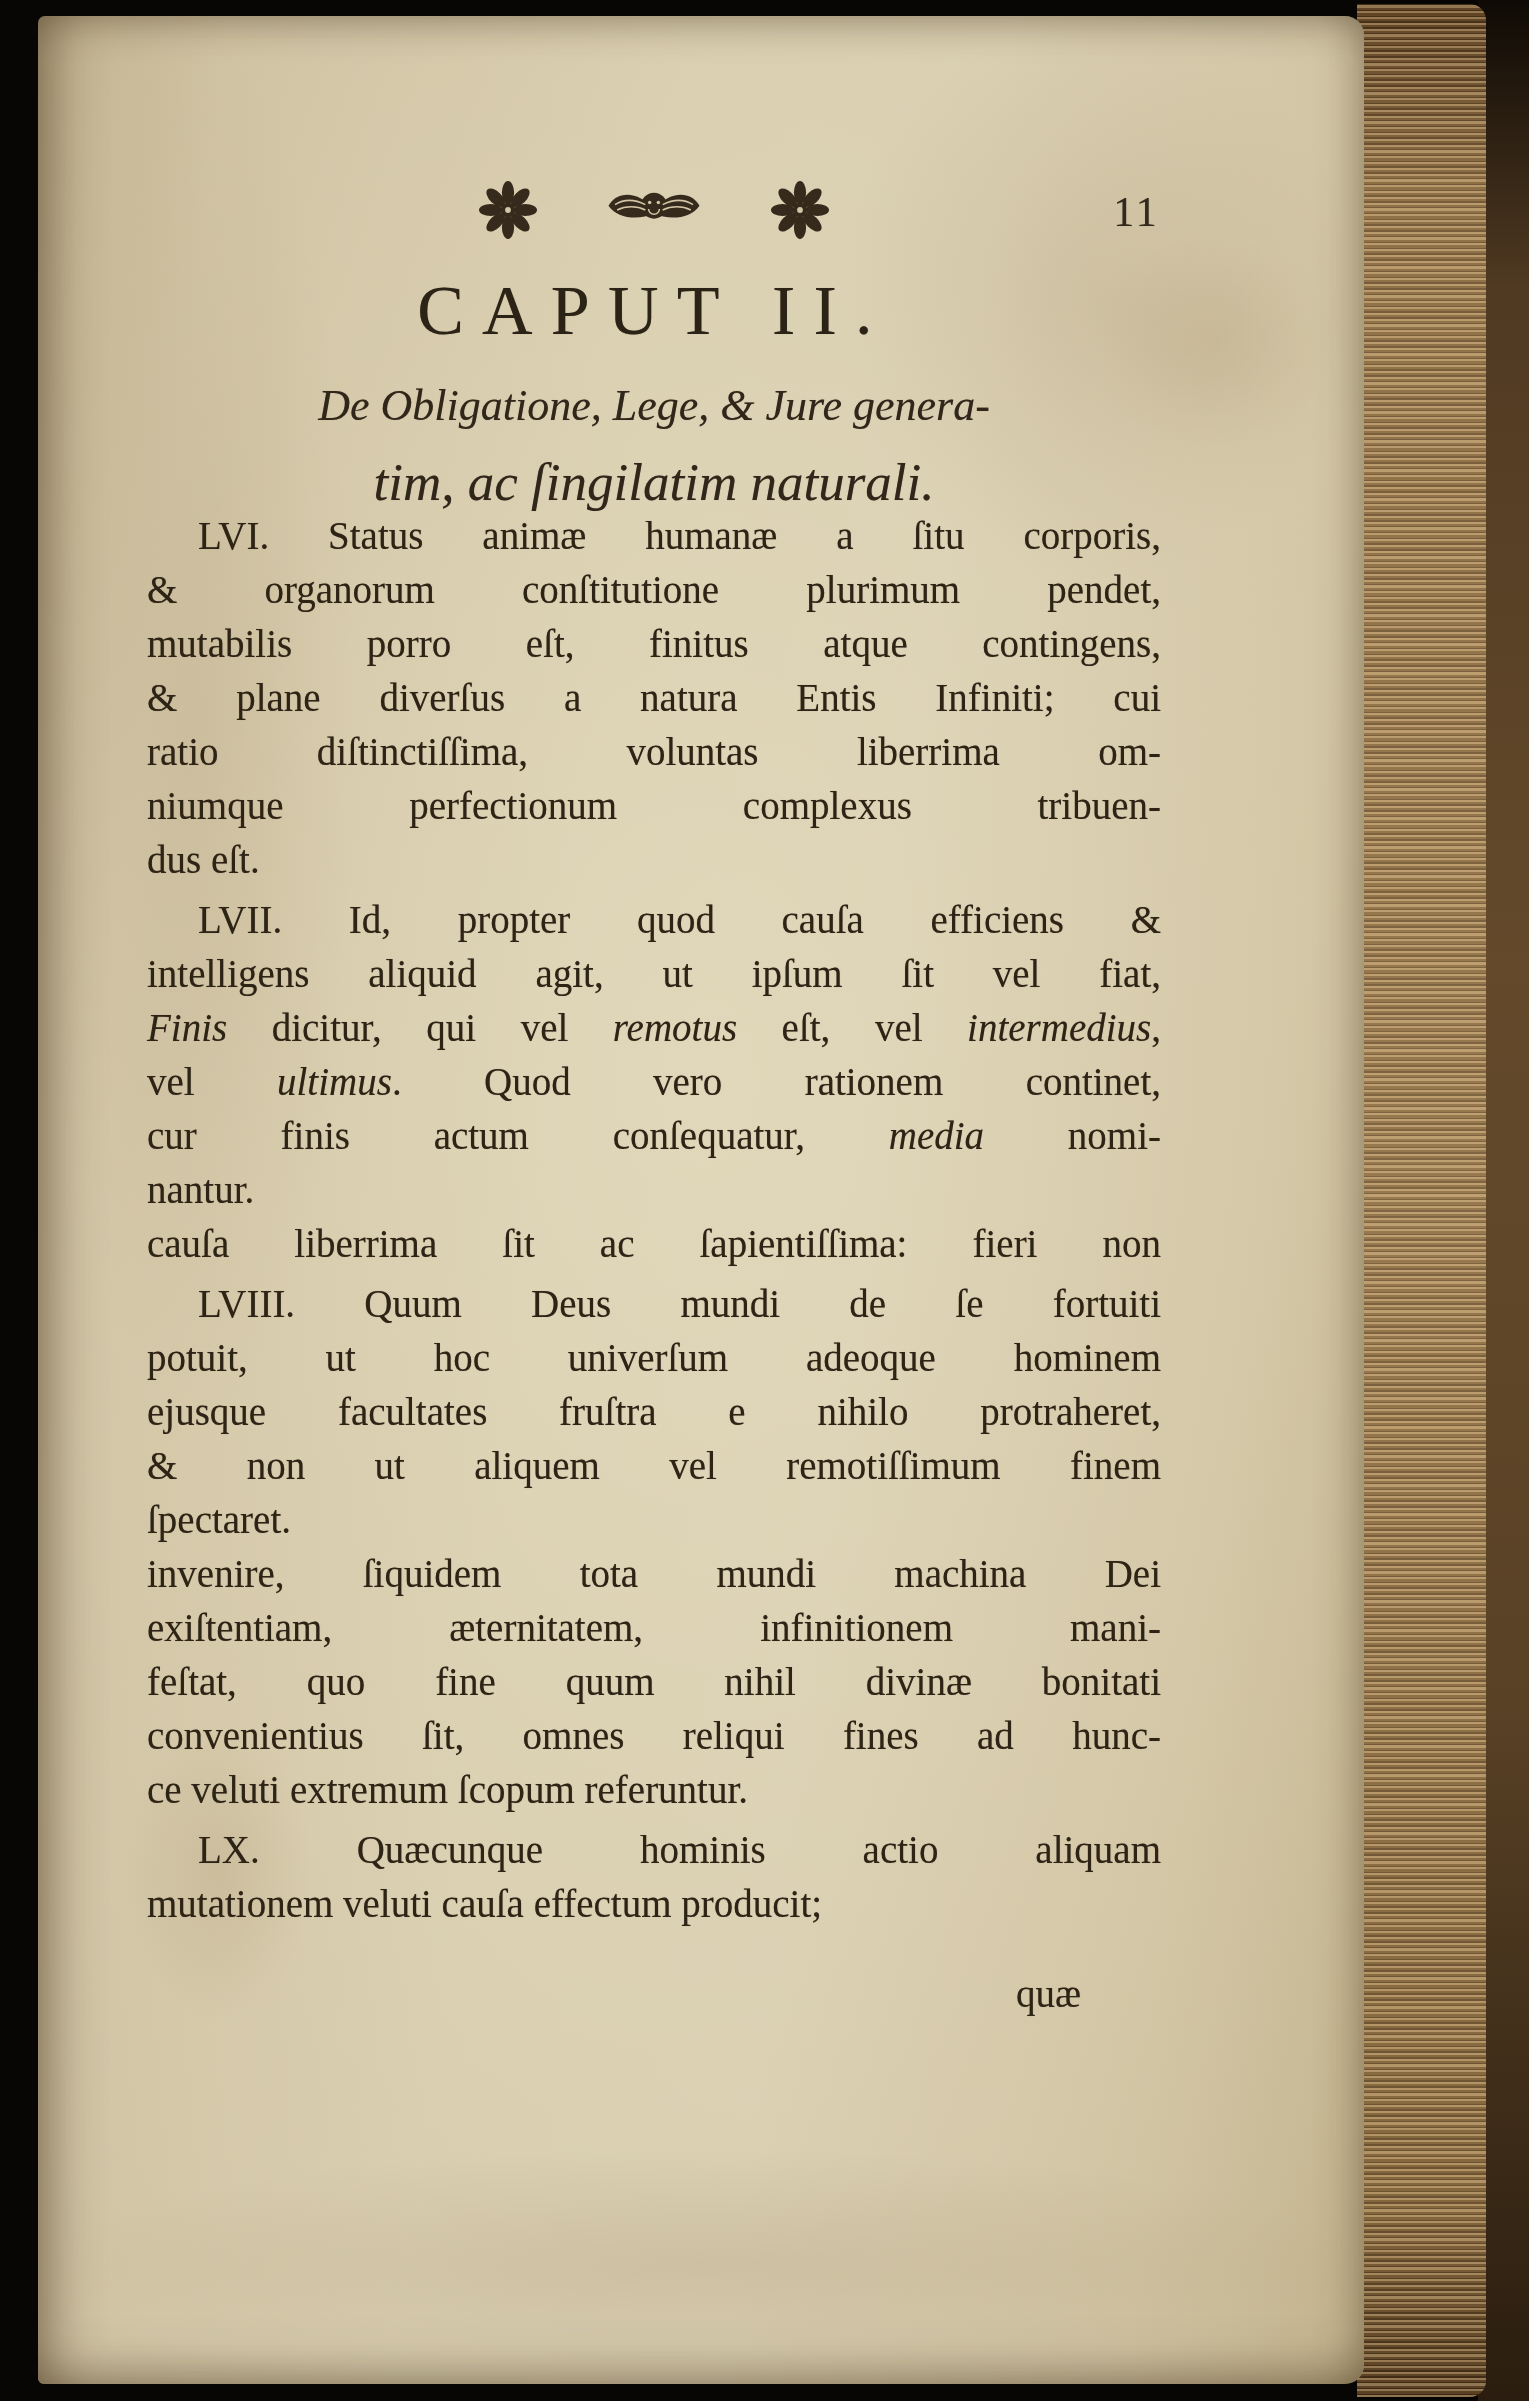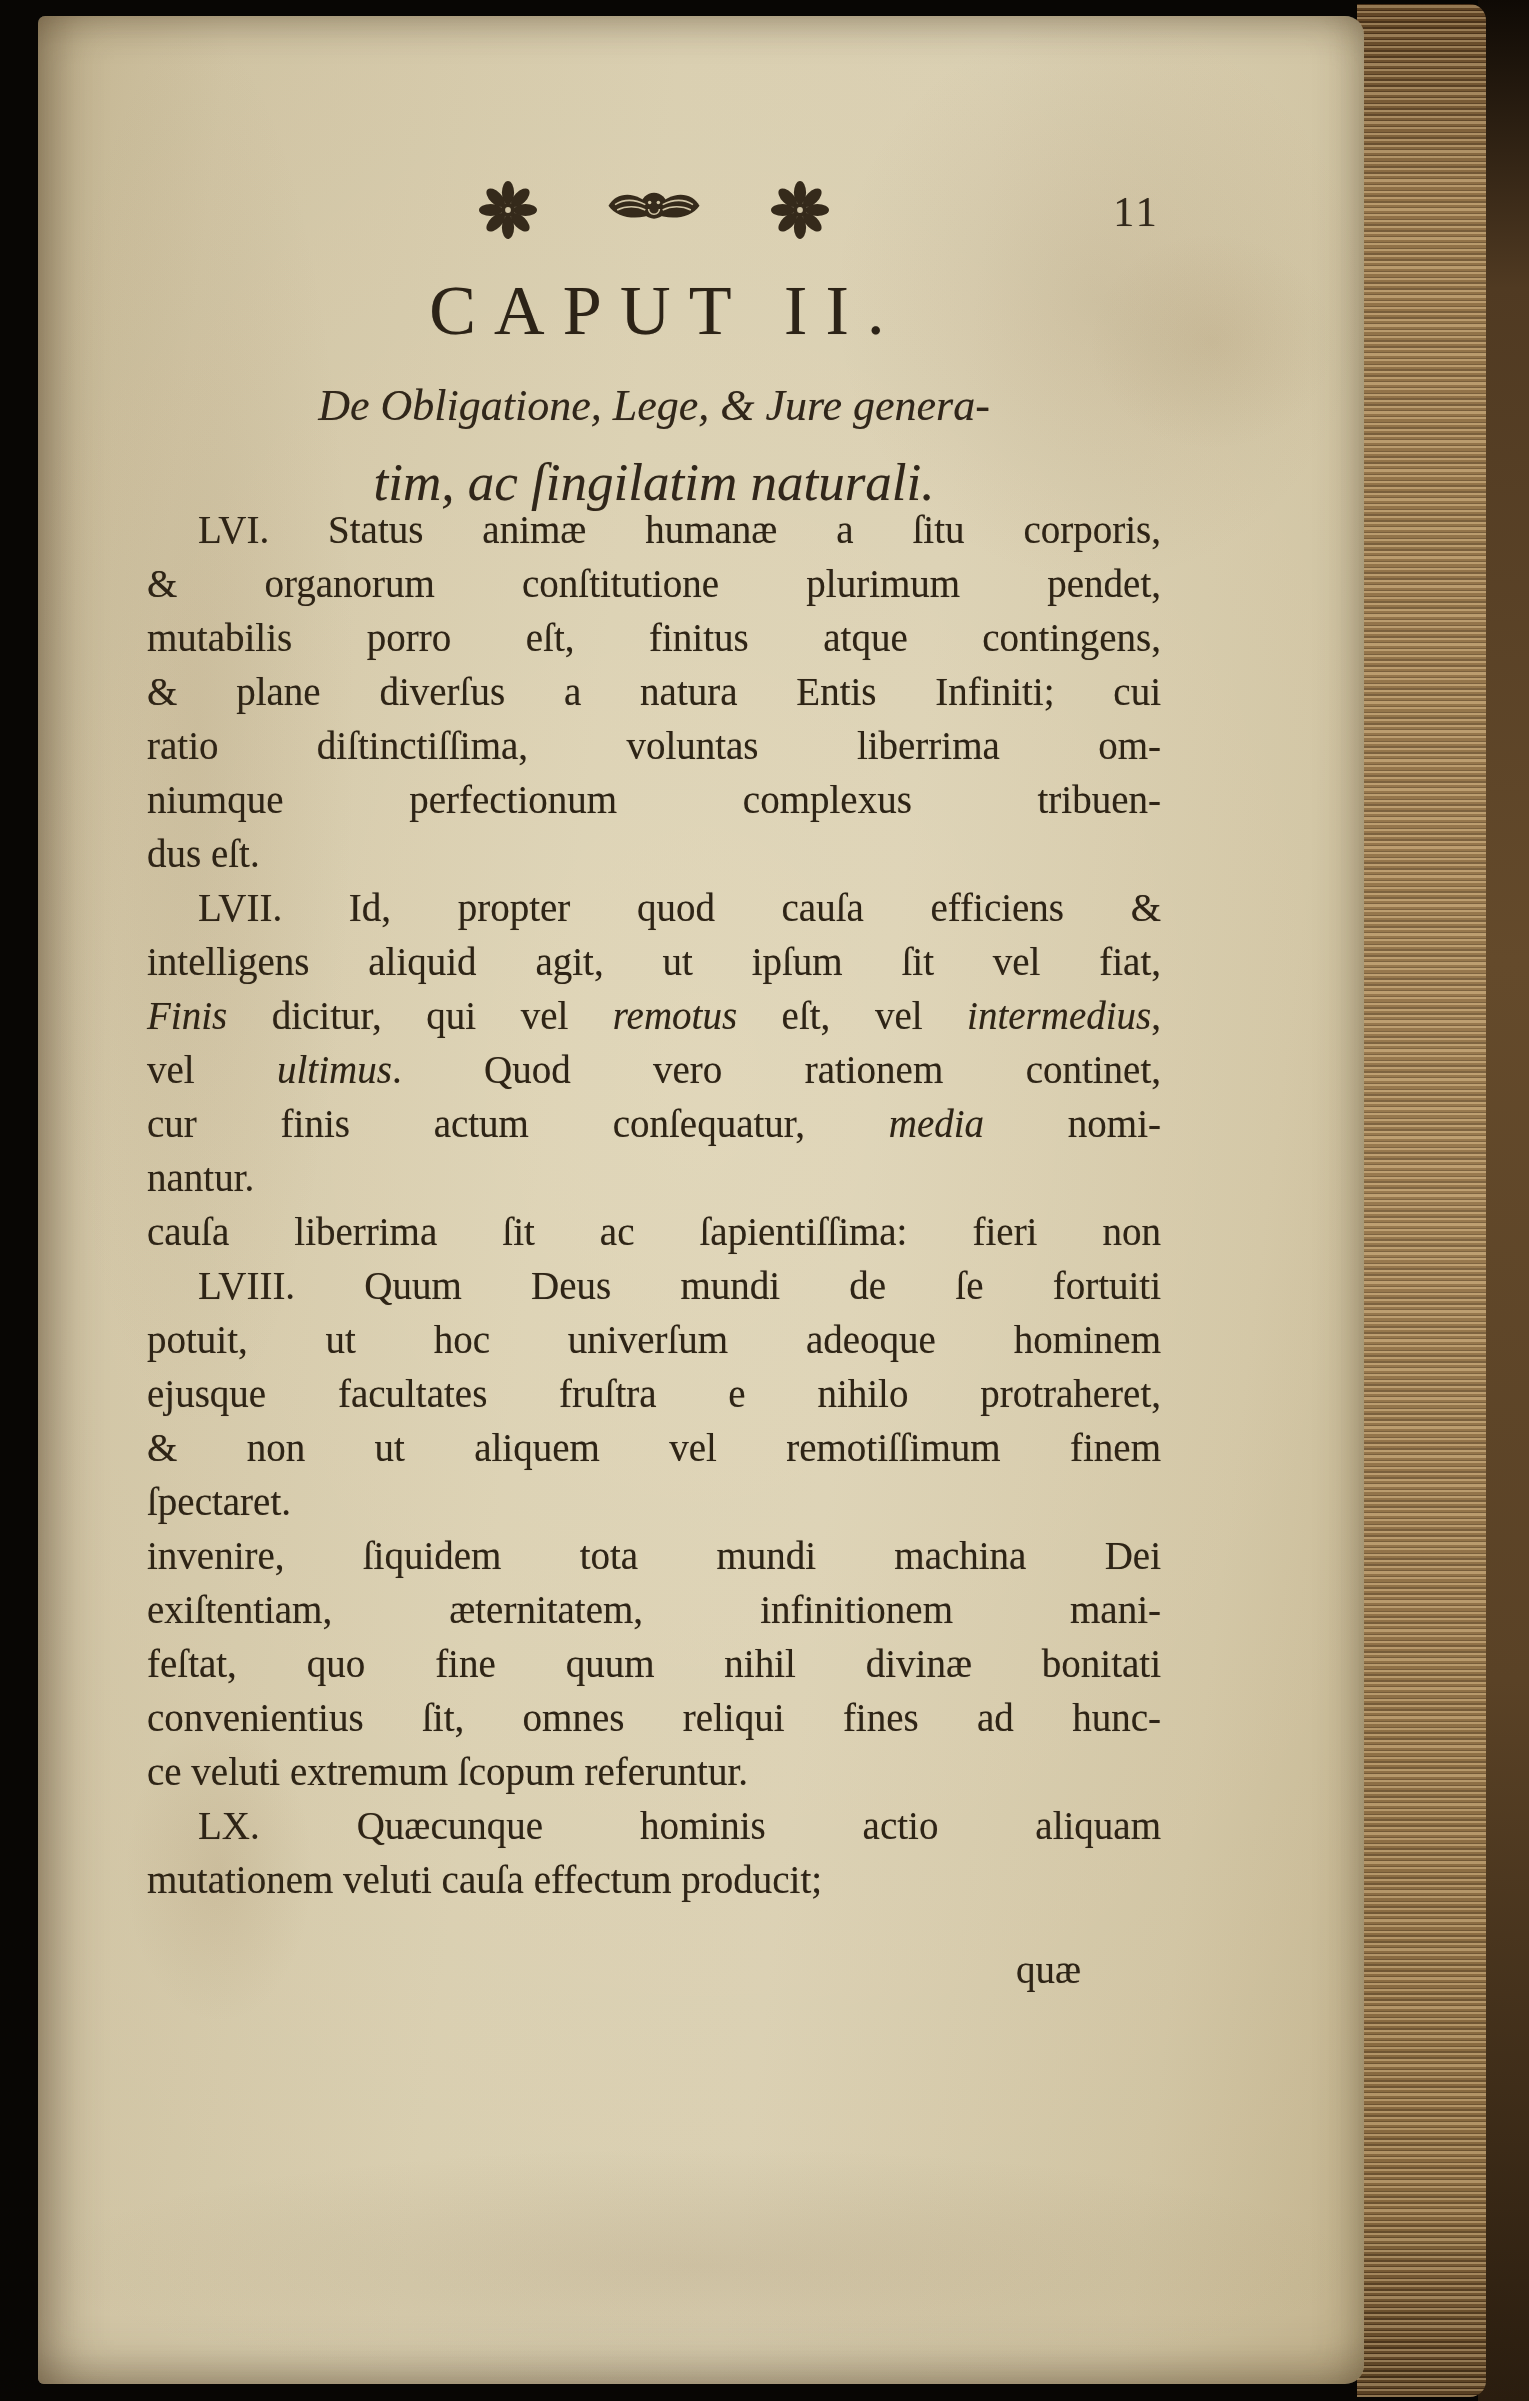--- a/index.html
+++ b/index.html
@@ -55,42 +55,42 @@
   .ornament-row{
     position:absolute;top:165px;left:0;width:100%;
     display:flex;justify-content:center;align-items:center;gap:69px;
   }
   .page-number{
     position:absolute;top:172px;right:1.4px;
     font-size:42px;letter-spacing:2.9px;color:#33291c;
     text-shadow:0 0 0.7px rgba(46,36,22,0.5);
   }
   .chapter-title{
-    position:absolute;top:255px;left:12px;width:100%;
+    position:absolute;top:255px;left:0;width:100%;
     text-align:center;font-size:70px;letter-spacing:0.26em;
     color:#2c2317;text-shadow:0 0 0.7px rgba(46,36,22,0.45);
     white-space:nowrap;
   }
   .subtitle1{
     position:absolute;top:364px;left:0;width:100%;text-align:center;
     font-style:italic;font-size:44px;color:#30261a;
     text-shadow:0 0 0.7px rgba(46,36,22,0.4);white-space:nowrap;
   }
   .subtitle2{
     position:absolute;top:436px;left:0;width:100%;text-align:center;
     font-style:italic;font-size:53px;color:#30261a;
     text-shadow:0 0 0.7px rgba(46,36,22,0.4);white-space:nowrap;
   }
   .body-text{
     position:absolute;top:487px;left:0;width:100%;
     font-size:39px;line-height:54px;color:#2e2416;
     text-shadow:0 0 0.7px rgba(46,36,22,0.42);
   }
   .line{text-align:justify;text-align-last:justify;}
-  .line.first{text-indent:51px;}
+  .line.first{text-indent:51px;margin-top:6px;}
   .line.lastline{text-align-last:left;font-family:Liberation Serif, serif;}
   .line em{font-style:italic;}
   .catchword{text-align:right;padding-right:80px;margin-top:36px;}
 
   .orn-svg{display:block;}
 </style>
 </head>
 <body>
 
 <div class="scene">

